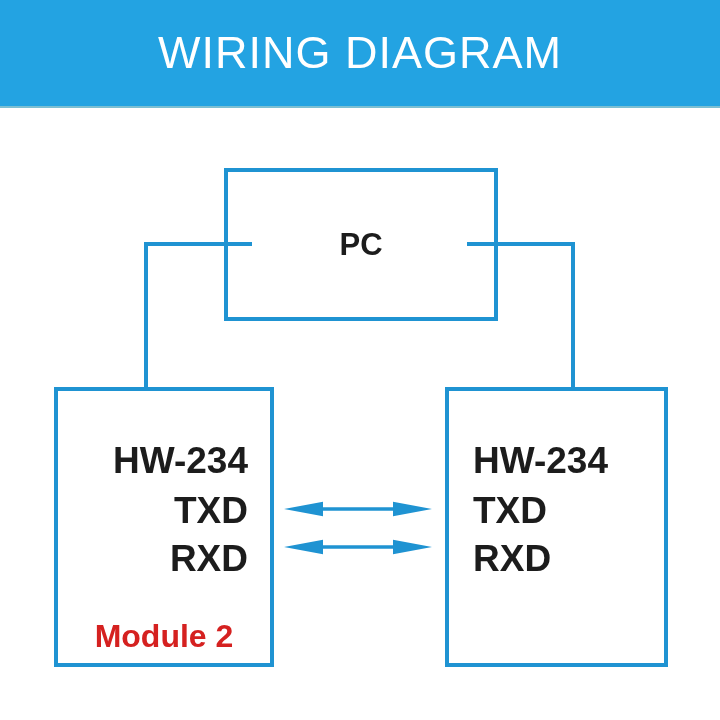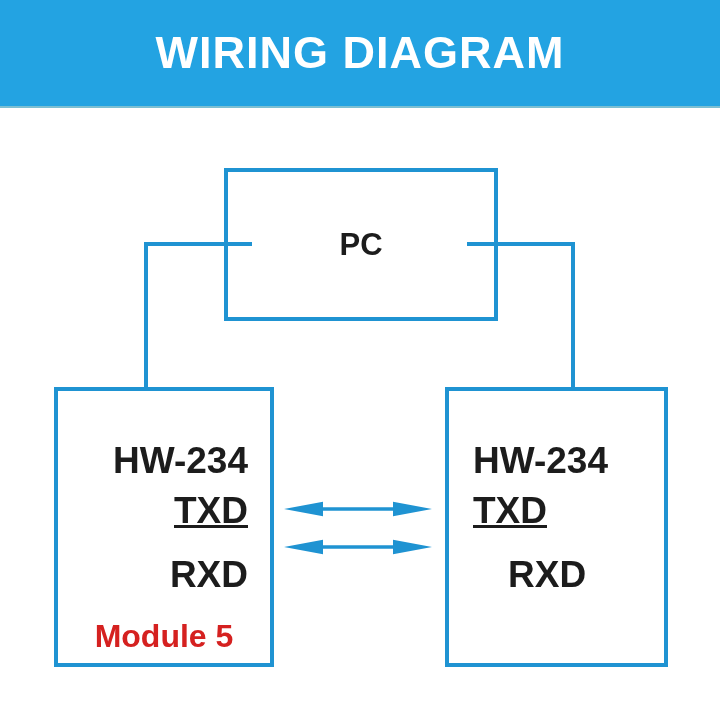--- a/index.html
+++ b/index.html
@@ -8,21 +8,21 @@
     font-family:"Liberation Sans", sans-serif; overflow:hidden;
   }
 
   
   .header {
     position:absolute; left:0; top:0; width:720px; height:106px;
     background:#23a3e2; border-bottom:2px solid #7cbfd2;
     display:flex; align-items:center; justify-content:center;
   }
   .header-title {
-    color:#ffffff; font-size:45px; font-weight:bold; letter-spacing:1px;
+    color:#ffffff; font-size:45px; font-weight:normal; letter-spacing:1px;
   }
 
   
   .box {
     position:absolute; background:#ffffff; box-sizing:border-box;
     border:4px solid #1f93d2; z-index:1;
   }
   .pc-box {
     left:224px; top:168px; width:274px; height:153px;
     display:flex; flex-direction:column; align-items:center;
@@ -33,22 +33,22 @@
   .module1-box { left:54px;  top:387px; width:220px; height:280px; }
   .module2-box { left:445px; top:387px; width:223px; height:280px; }
 
   .mline {
     position:absolute; font-size:37px; font-weight:bold;
     color:#1c1c1c; line-height:38px; white-space:nowrap;
   }
   .m1 { right:22px; text-align:right; }
   .m2 { left:24px;  text-align:left; }
   .row-model { top:51px; }
-  .row-txd   { top:101px;text-decoration:underline; }
-  .row-rxd   { top:165px;margin-left:35px; }
+  .row-txd   { top:101px; }
+  .row-rxd   { top:149px; }
   .module-label {
     position:absolute; top:226px; left:0; right:0; text-align:center;
     font-size:32px; font-weight:bold; color:#d52120; line-height:38px;
   }
 
   
   .hline, .vline { position:absolute; background:#1f93d2; z-index:2; }
   .stub-left  { left:146px; top:242px; width:106px; height:4px; }
   .stub-right { left:467px; top:242px; width:106px; height:4px; }
   .drop-left  { left:144px; top:242px; width:4px; height:149px; }
@@ -69,21 +69,21 @@
   </div>
 
   <div class="box pc-box">
     <div class="pc-line">PC</div>
   </div>
 
   <div class="box module1-box">
     <div class="mline m1 row-model">HW-234</div>
     <div class="mline m1 row-txd">TXD</div>
     <div class="mline m1 row-rxd">RXD</div>
-    <div class="module-label">Module 5</div>
+    <div class="module-label">Module 2</div>
   </div>
 
   <div class="box module2-box">
     <div class="mline m2 row-model">HW-234</div>
     <div class="mline m2 row-txd">TXD</div>
     <div class="mline m2 row-rxd">RXD</div>
   </div>
 
   <div class="hline stub-left"></div>
   <div class="hline stub-right"></div>

